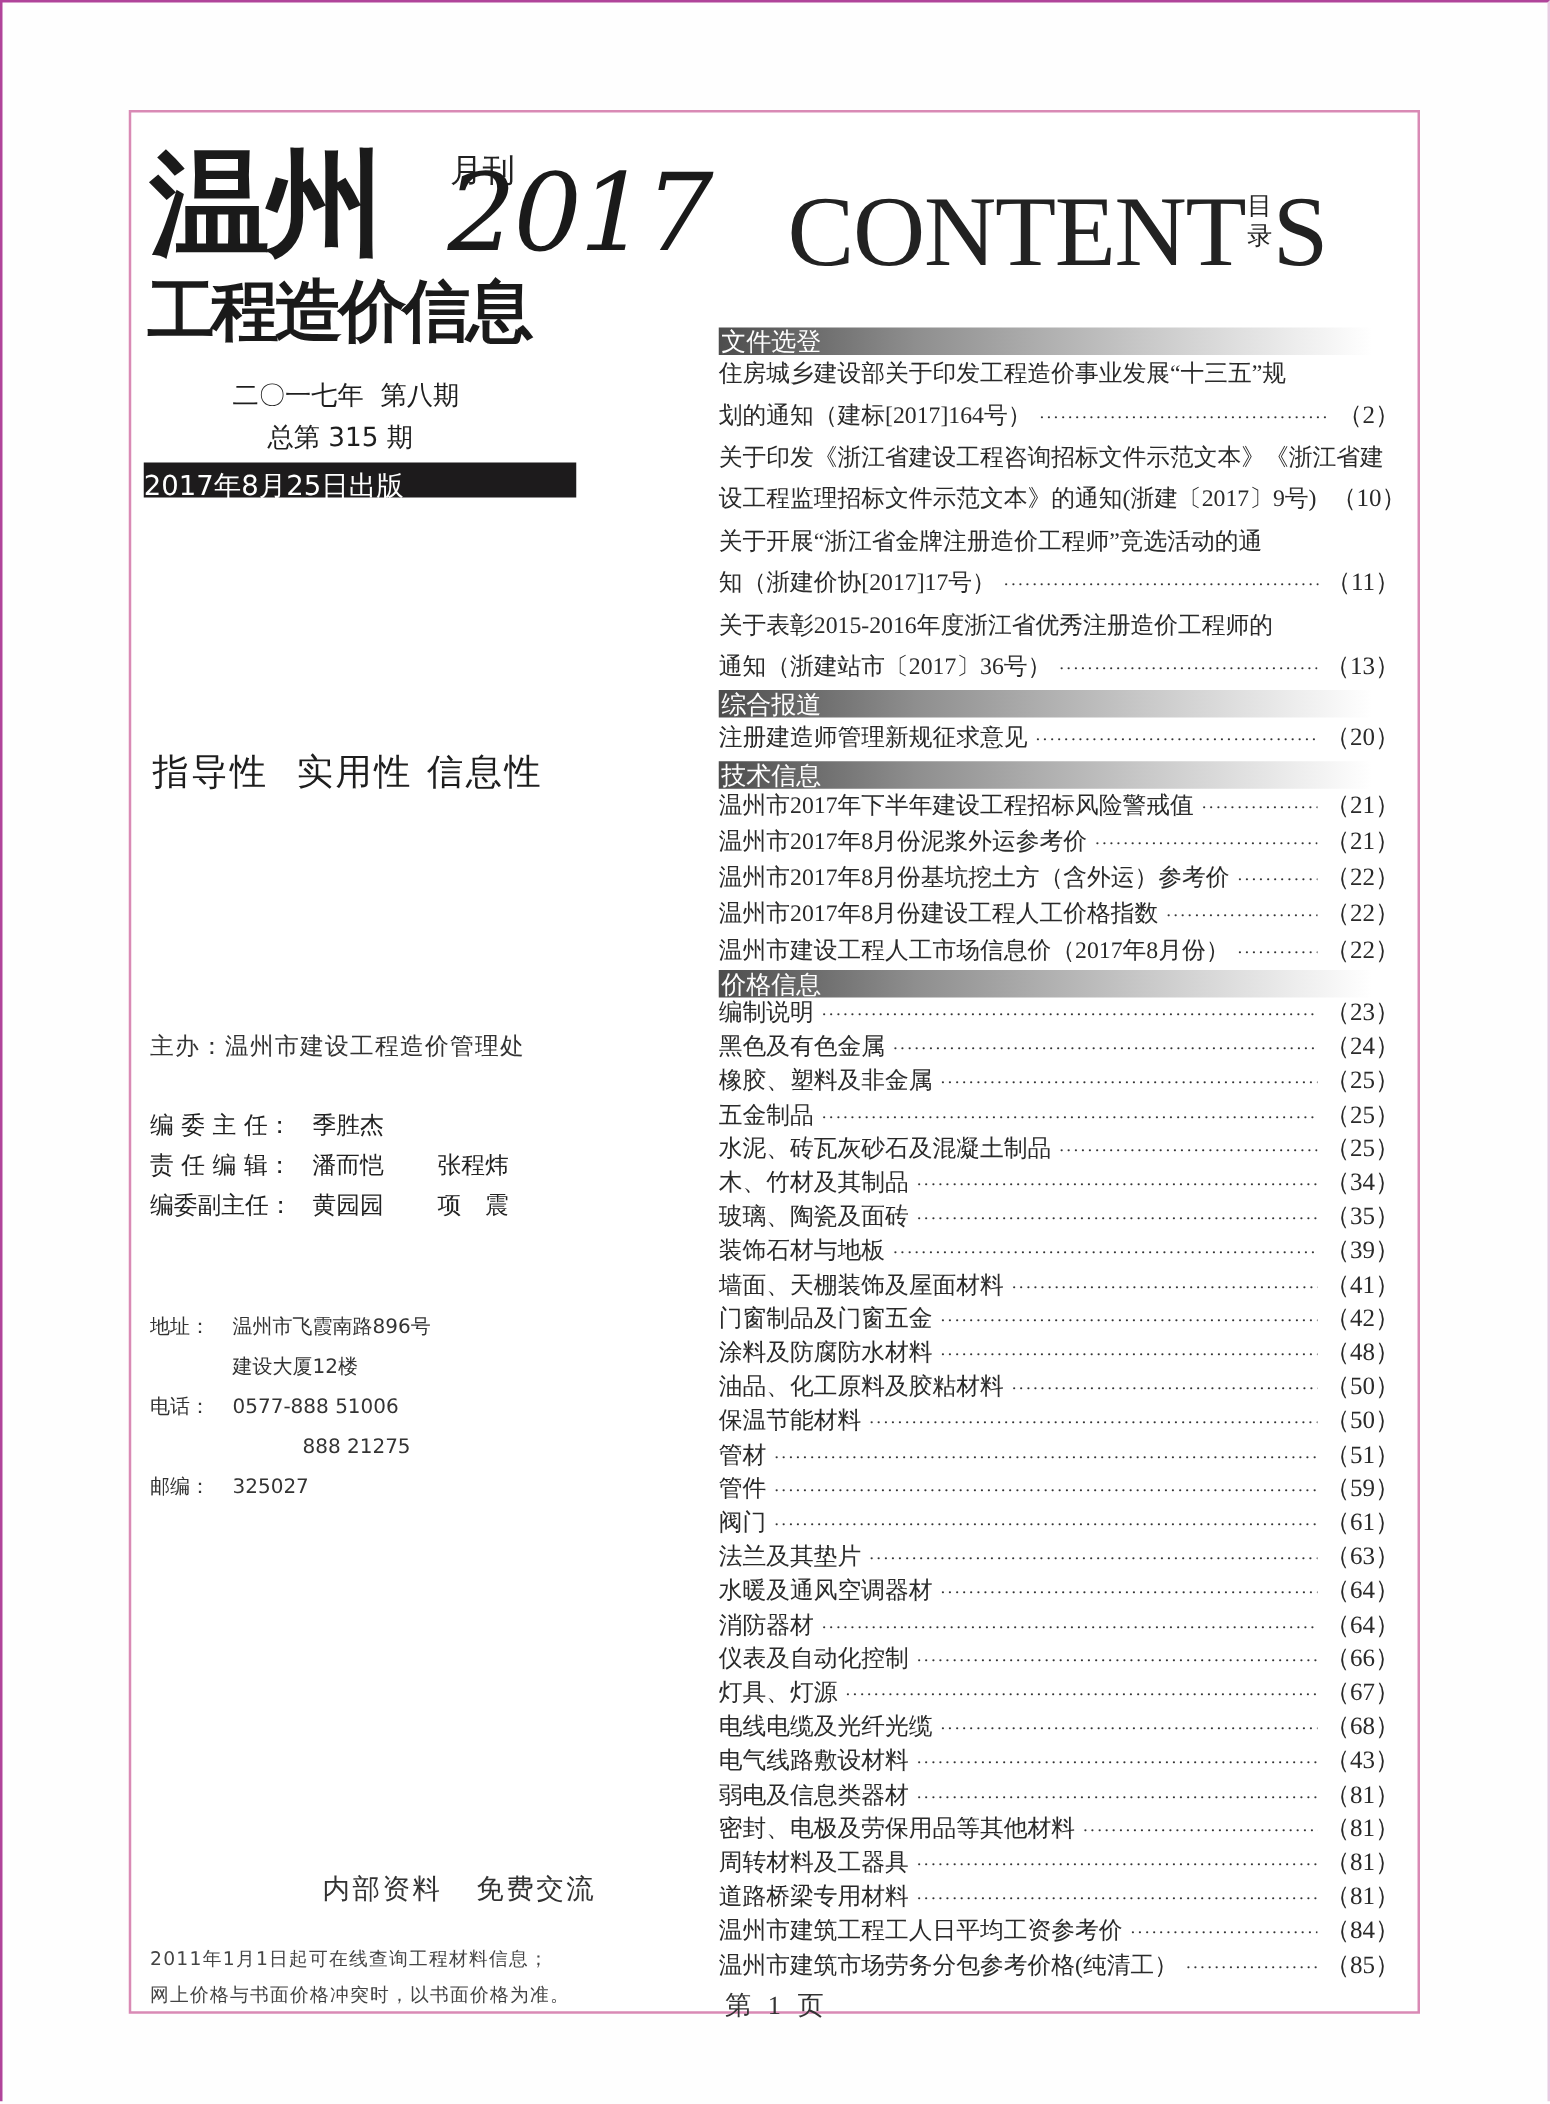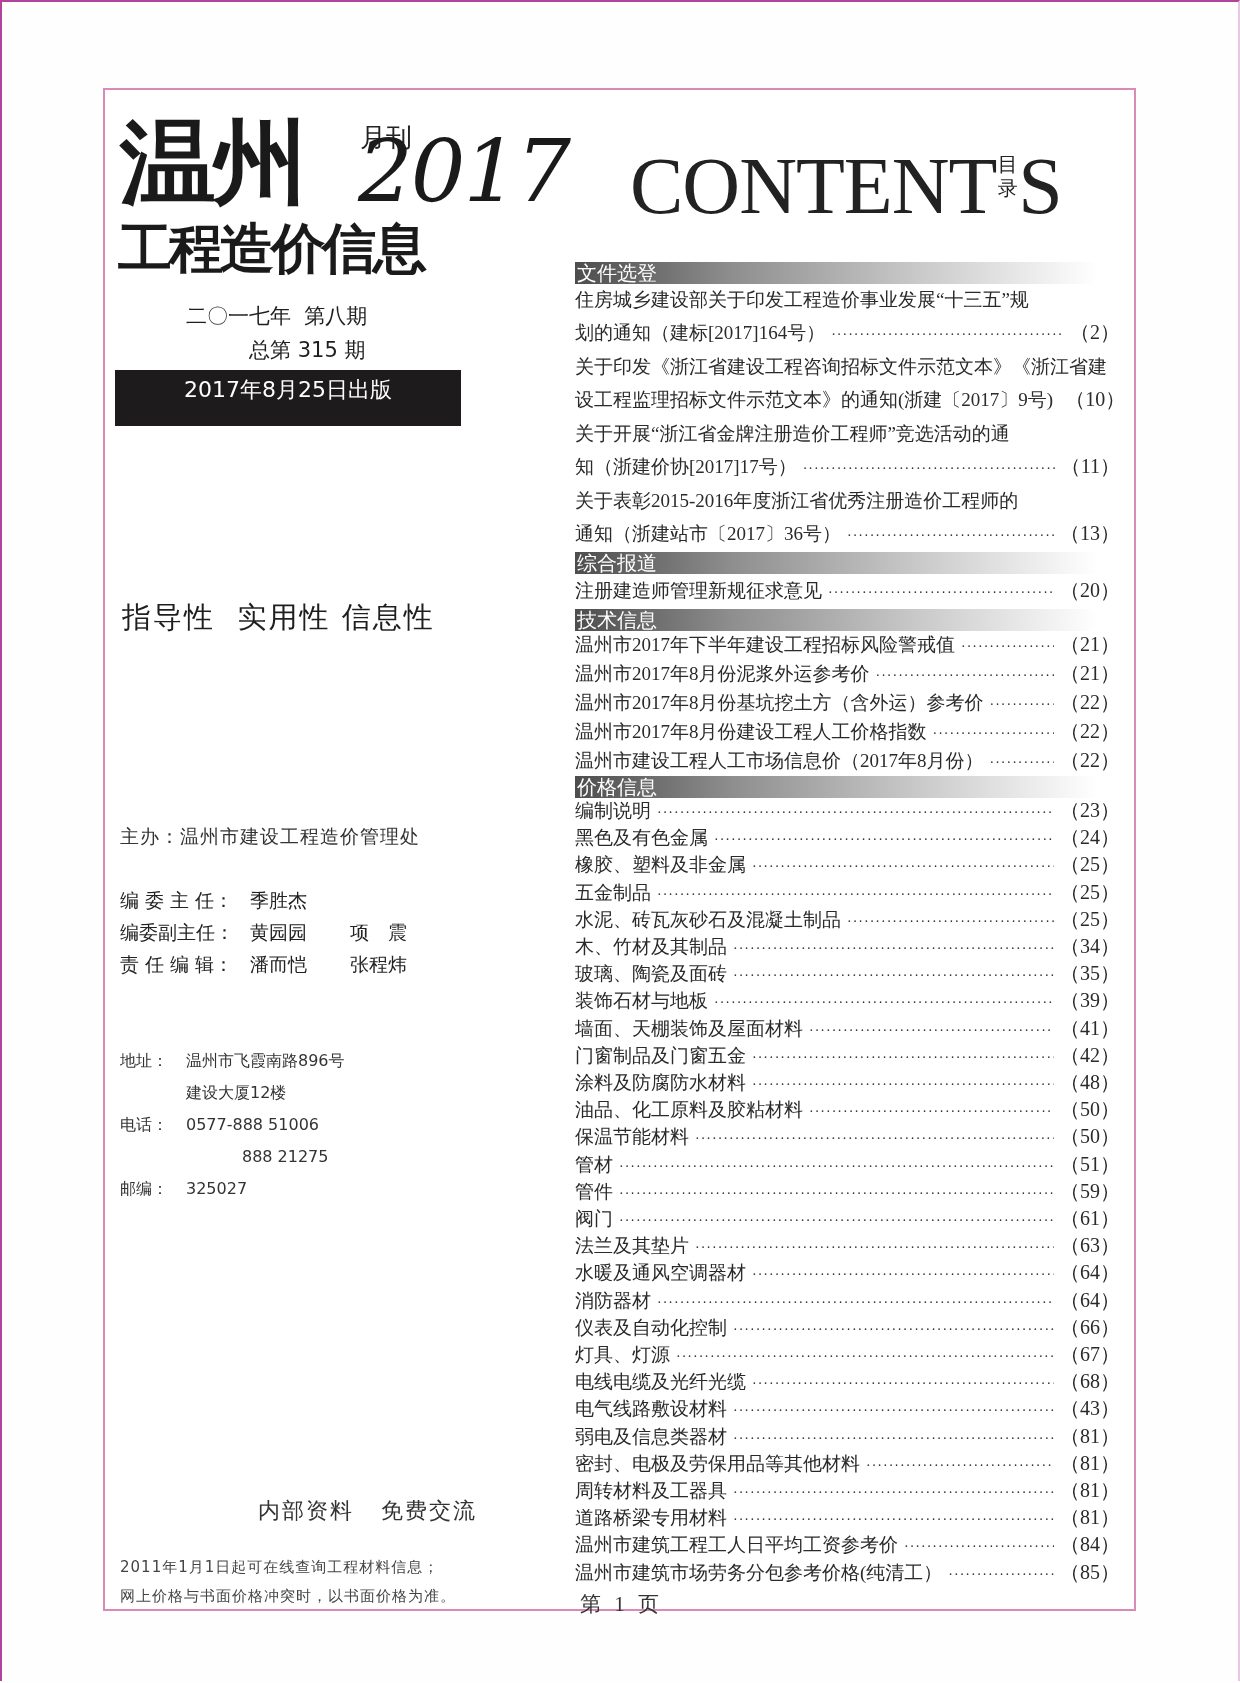--- a/index.html
+++ b/index.html
@@ -40,24 +40,24 @@
     font-family:"Liberation Serif", serif; letter-spacing:-1px; color:#222;
   }
   .contents-title .ct-main { display:inline-block; }
   .contents-title .ct-cn {
     display:inline-block; font-size:20px; line-height:24px; width:22px;
     vertical-align:top; margin-top:6px; text-align:center; font-family:"DejaVu Sans", sans-serif;
   }
   .contents-title .ct-s { display:inline-block; }
   
   .issue-line1 { position:absolute; left:186px; top:302px; font-size:21px; }
-  .issue-line2 { position:absolute; left:214px; top:336px; font-size:21px;margin-left:35px; }
+  .issue-line2 { position:absolute; left:214px; top:336px; font-size:21px; }
   .pub-bar {
-    position:absolute; left:115px; top:370px; width:346px; height:56px;
-    background:#1d1b1c; color:#fff; font-size:22px; line-height:40px; text-align:center;
+    position:absolute; left:115px; top:370px; width:346px; height:28px;
+    background:#1d1b1c; color:#fff; font-size:22px; line-height:40px; 
   }
   .motto { position:absolute; left:122px; top:598px; font-size:29px; letter-spacing:2px; }
   .sponsor { position:absolute; left:120px; top:824px; font-size:19px; letter-spacing:1px; color:#333; }
   .staff { position:absolute; left:120px; top:884px; font-size:19px; line-height:32px; color:#222; }
   .staff-row { display:flex; white-space:pre; }
   .staff-role { width:130px; letter-spacing:0px; }
   .staff-name { width:100px; }
   .contact { position:absolute; left:120px; top:1045px; font-size:16px; line-height:32px; color:#333; }
   .contact-row { display:flex; white-space:pre; }
   .contact-label { width:66px; }
@@ -109,22 +109,22 @@
 <div class="issue-line1" style="white-space:pre">二〇一七年  第八期</div>
 <div class="issue-line2">总第 315 期</div>
 <div class="pub-bar">2017年8月25日出版</div>
 
 <div class="motto" style="white-space:pre">指导性  实用性 信息性</div>
 
 <div class="sponsor">主办：温州市建设工程造价管理处</div>
 
 <div class="staff" id="staff">
     <div class="staff-row"><span class="staff-role">编 委 主 任：</span><span class="staff-name">季胜杰</span><span class="staff-name"></span></div>
+    <div class="staff-row"><span class="staff-role">责 任 编 辑：</span><span class="staff-name">潘而恺</span><span class="staff-name">张程炜</span></div>
     <div class="staff-row"><span class="staff-role">编委副主任：</span><span class="staff-name">黄园园</span><span class="staff-name">项　震</span></div>
-    <div class="staff-row"><span class="staff-role">责 任 编 辑：</span><span class="staff-name">潘而恺</span><span class="staff-name">张程炜</span></div>
   </div>
 
 <div class="contact" id="contact">
     <div class="contact-row"><span class="contact-label">地址：</span><span>温州市飞霞南路896号</span></div>
     <div class="contact-row"><span class="contact-label"></span><span>建设大厦12楼</span></div>
     <div class="contact-row"><span class="contact-label">电话：</span><span>0577-888 51006</span></div>
     <div class="contact-row"><span class="contact-label"></span><span>           888 21275</span></div>
     <div class="contact-row"><span class="contact-label">邮编：</span><span>325027</span></div>
   </div>
 

